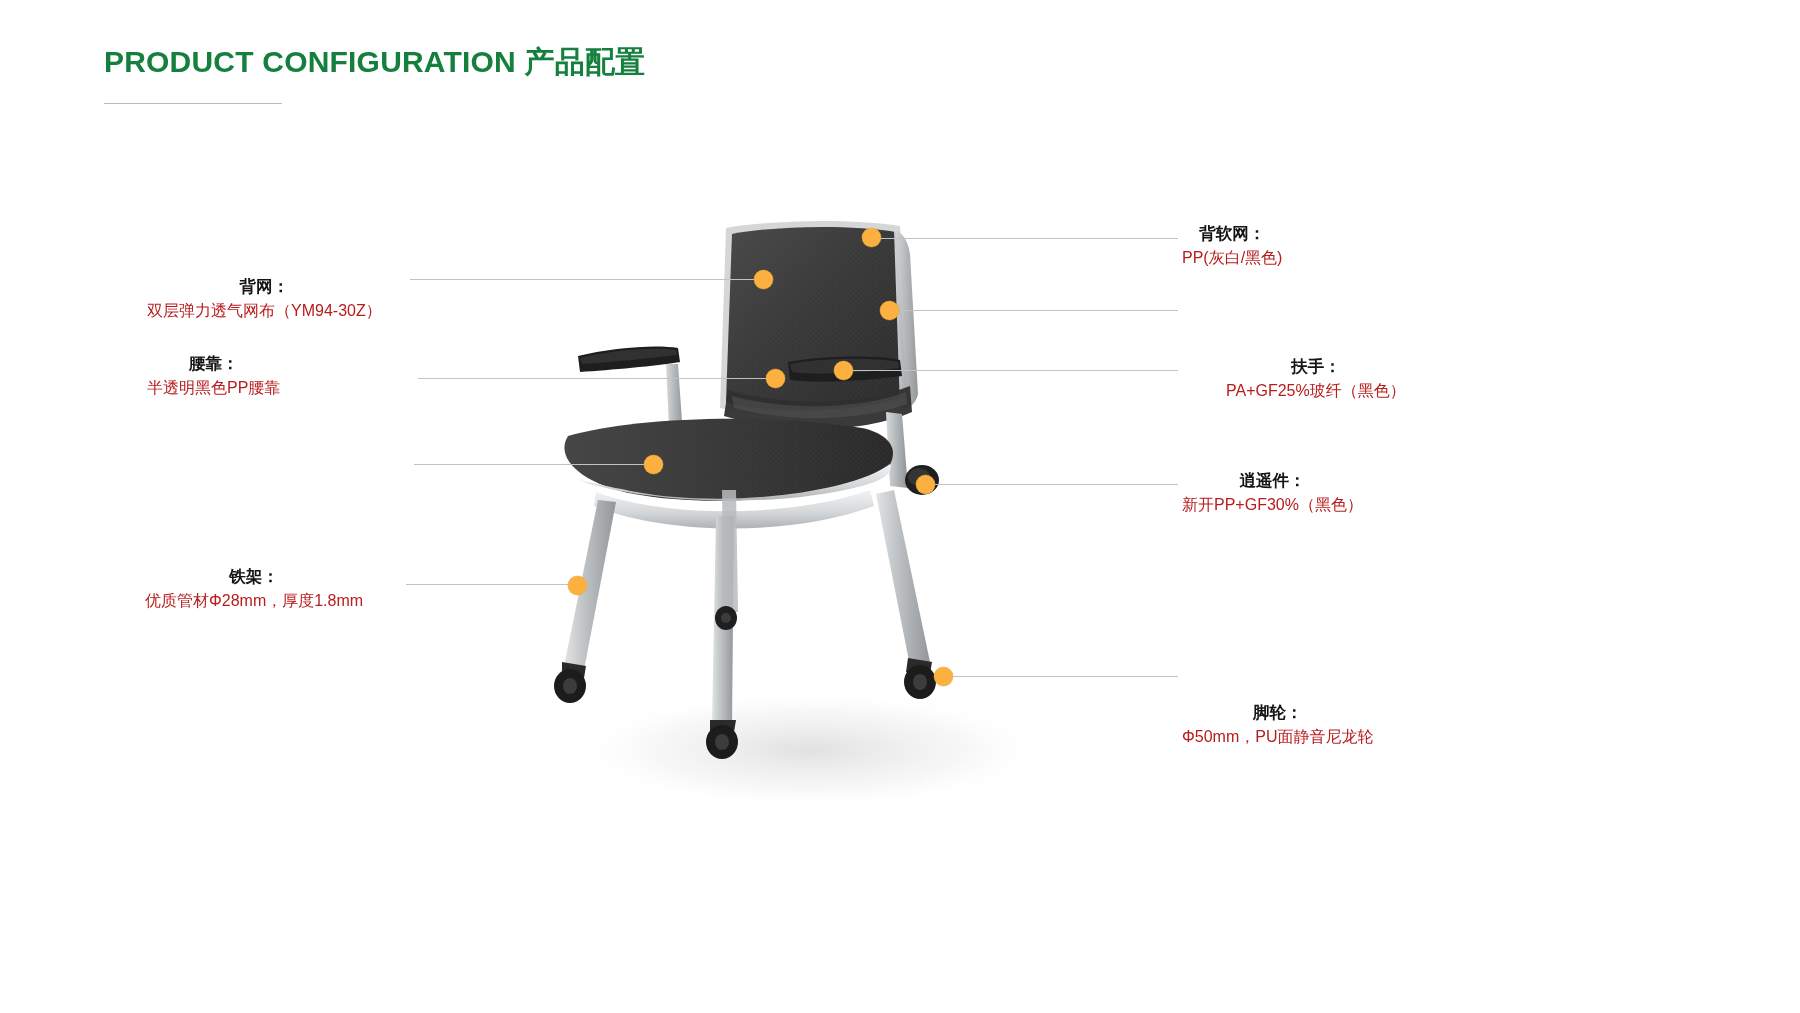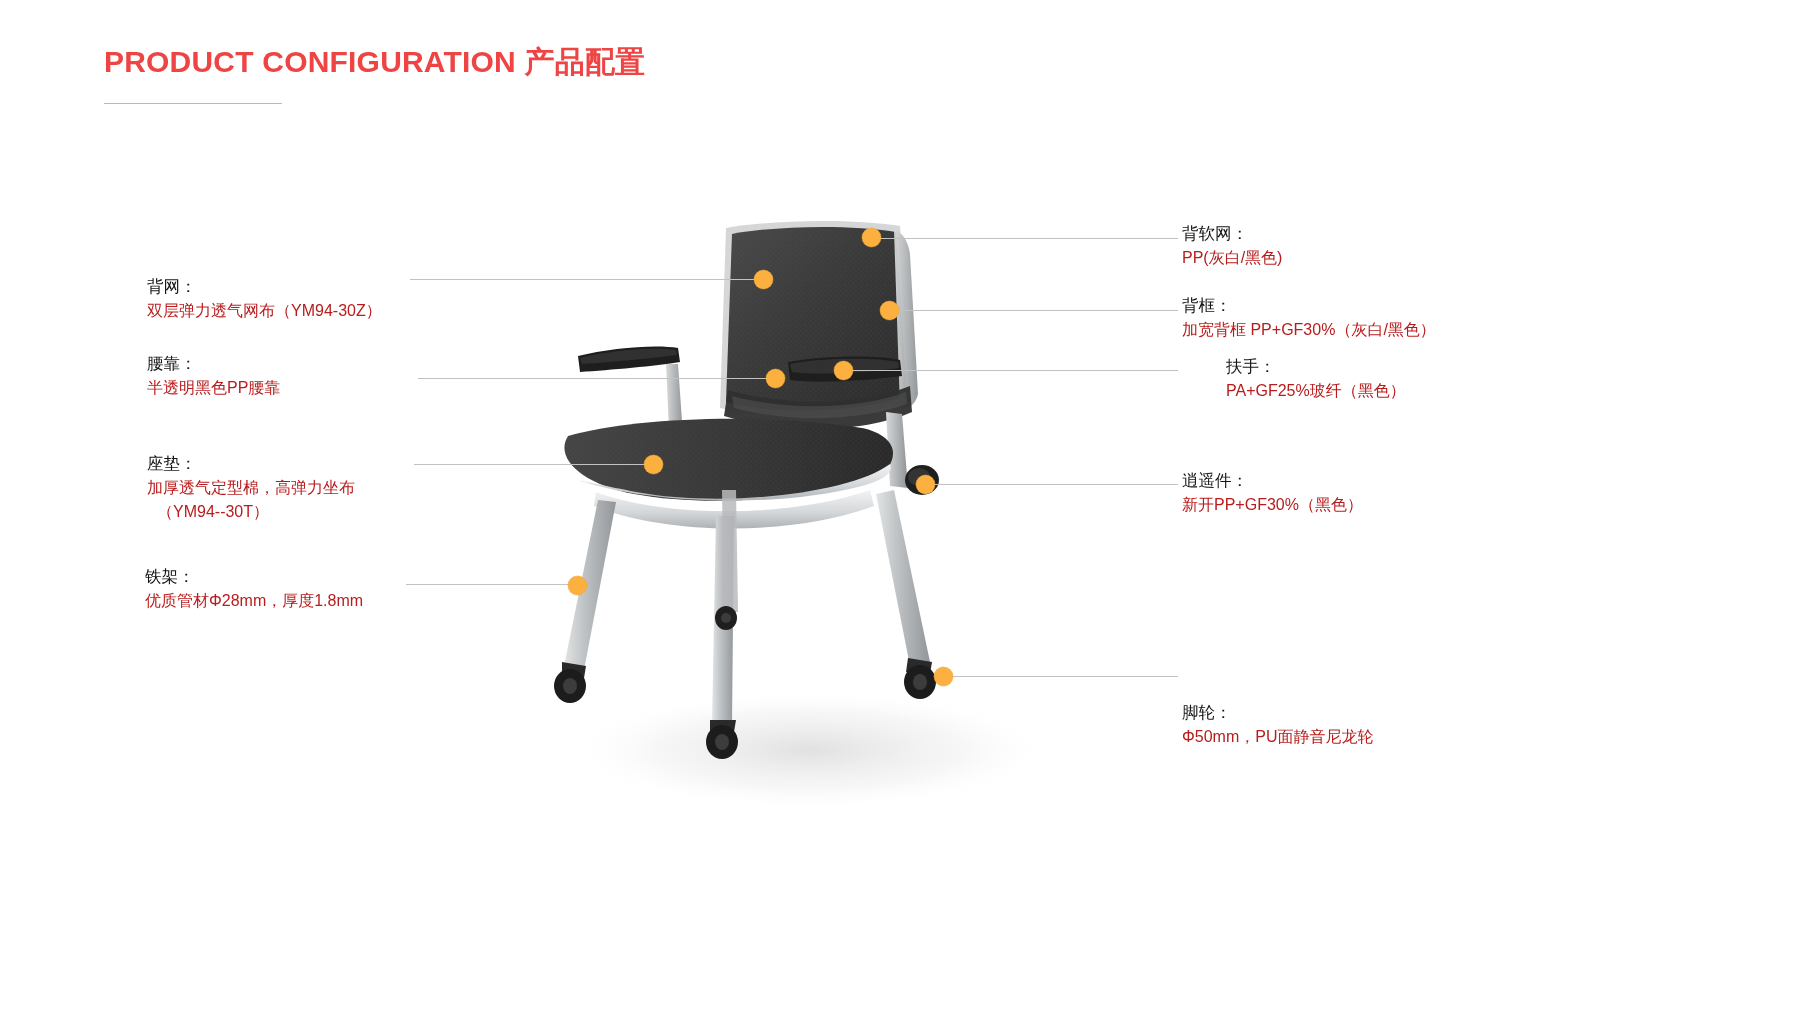--- a/index.html
+++ b/index.html
@@ -9,42 +9,43 @@
     font-family:"Liberation Sans","DejaVu Sans",sans-serif;
     position:relative;
     overflow:hidden;
   }
 
   
   #header { position:absolute; left:104px; top:42px; }
   #page-title {
     font-size:30px;
     font-weight:700;
-    color:#ef4444;
+    color:#15803d;
     letter-spacing:0.2px;
     white-space:nowrap;
   }
   #title-rule {
     position:absolute;
     left:104px; top:103px;
     width:178px; height:1px;
     background:#b9b9b9;
   }
 
   
   #stage { position:absolute; left:0; top:0; width:1800px; height:1013px; }
 
   
   .callout { position:absolute; }
   .callout .c-title {
     font-size:16.5px;
-    font-weight:400;
+    font-weight:700;
     color:#141414;
     line-height:1.45;
     white-space:nowrap;
+    text-align:center;
   }
   .callout .c-line {
     font-size:16px;
     font-weight:400;
     color:#b91c1c;
     line-height:1.5;
     white-space:nowrap;
   }
   .callout .c-line.indent { padding-left:10px; }
 
@@ -203,40 +204,31 @@
   <div class="callout" style="left:147px; top:275px;">
     <div class="c-title">背网：</div>
     <div class="c-line">双层弹力透气网布（YM94-30Z）</div>
   </div>
 
   <div class="callout" style="left:147px; top:352px;">
     <div class="c-title">腰靠：</div>
     <div class="c-line">半透明黑色PP腰靠</div>
   </div>
 
-  <div class="callout" style="left:147px; top:452px;">
-    <div class="c-title">座垫：</div>
-    <div class="c-line">加厚透气定型棉，高弹力坐布</div>
-    <div class="c-line indent">（YM94--30T）</div>
-  </div>
 
   <div class="callout" style="left:145px; top:565px;">
     <div class="c-title">铁架：</div>
     <div class="c-line">优质管材Φ28mm，厚度1.8mm</div>
   </div>
 
   <div class="callout" style="left:1182px; top:222px;">
     <div class="c-title">背软网：</div>
     <div class="c-line">PP(灰白/黑色)</div>
   </div>
 
-  <div class="callout" style="left:1182px; top:294px;">
-    <div class="c-title">背框：</div>
-    <div class="c-line">加宽背框 PP+GF30%（灰白/黑色）</div>
-  </div>
 
   <div class="callout" style="left:1182px; top:355px;margin-left:44px;">
     <div class="c-title">扶手：</div>
     <div class="c-line">PA+GF25%玻纤（黑色）</div>
   </div>
 
   <div class="callout" style="left:1182px; top:469px;">
     <div class="c-title">逍遥件：</div>
     <div class="c-line">新开PP+GF30%（黑色）</div>
   </div>

